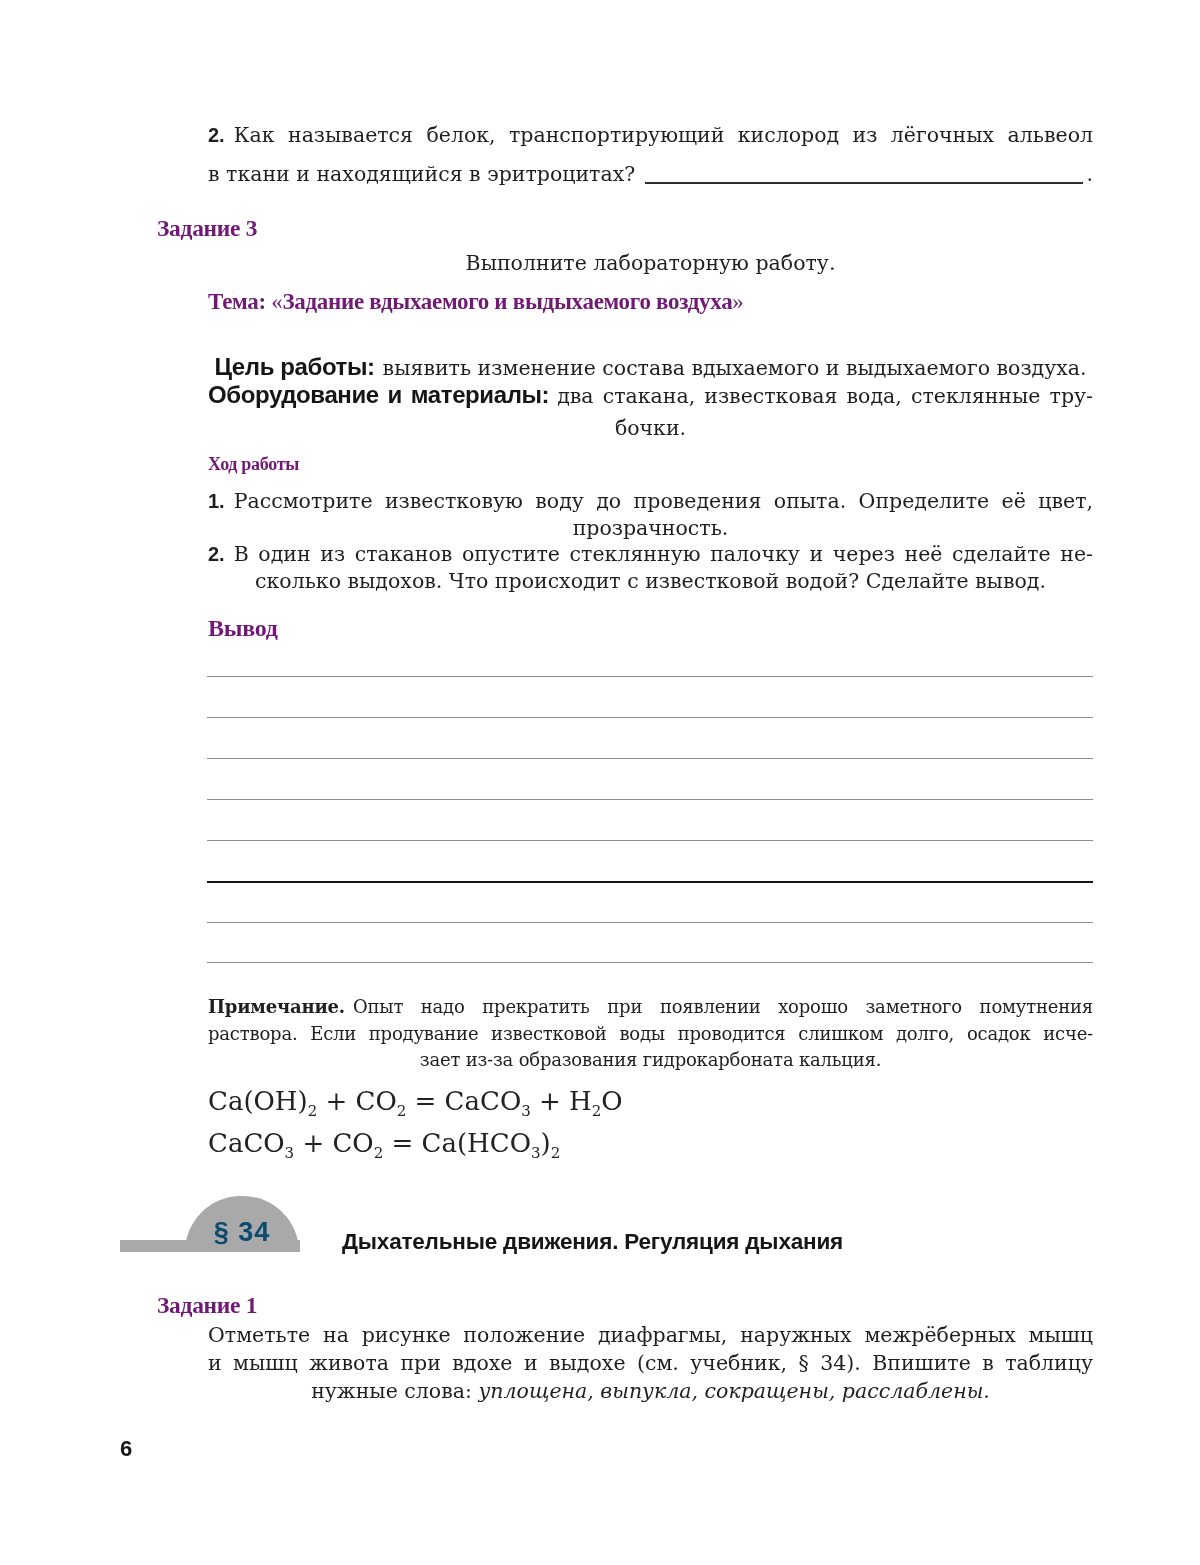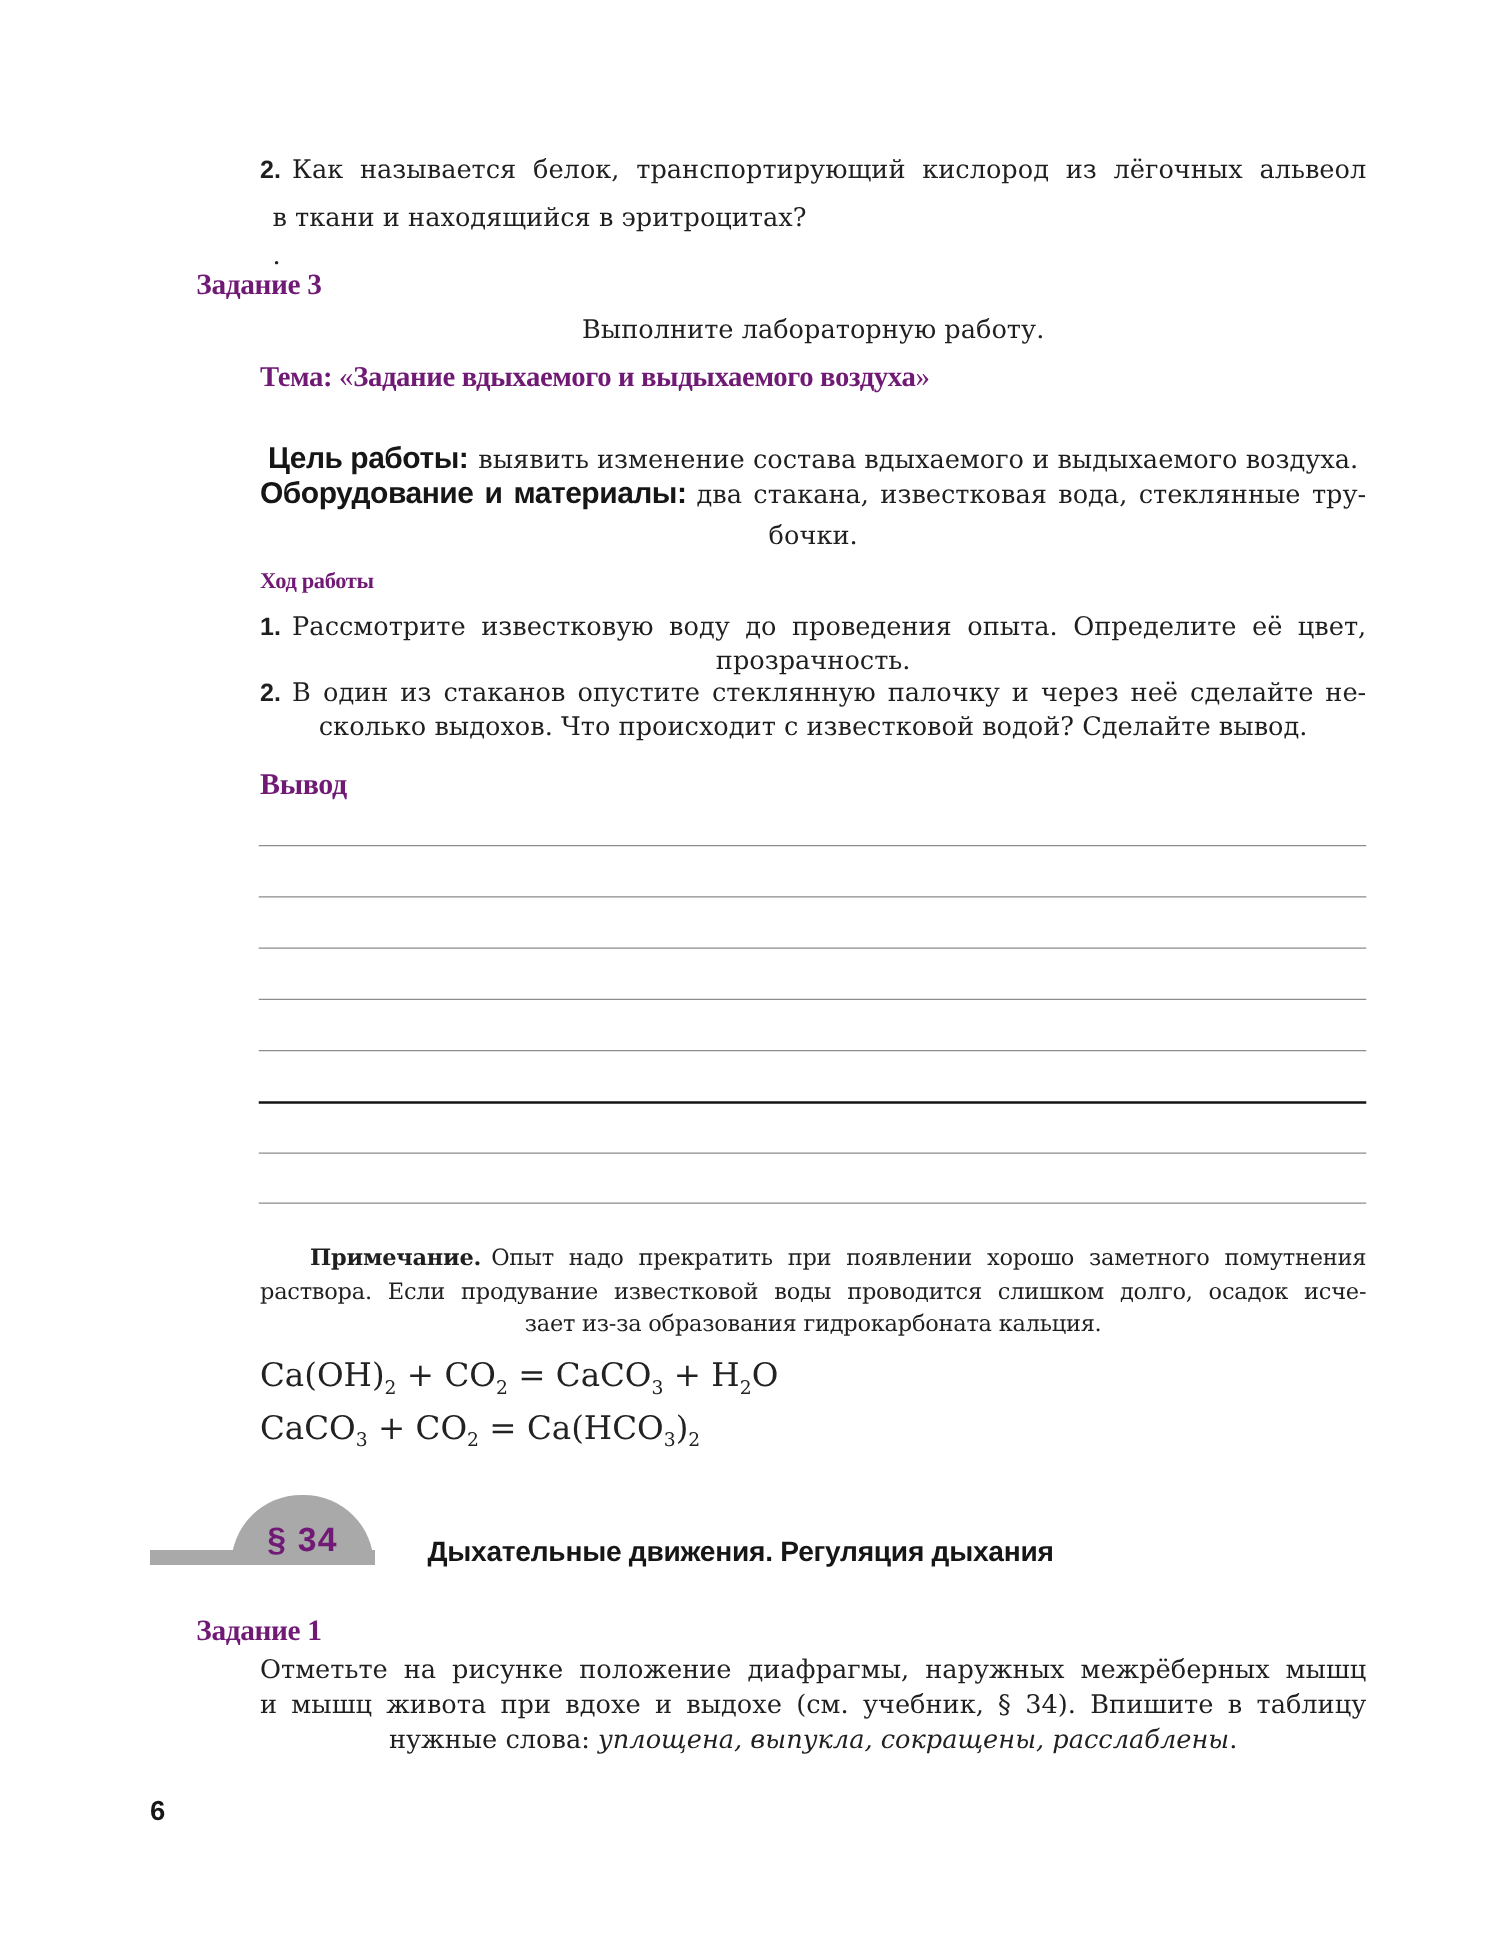--- a/index.html
+++ b/index.html
@@ -40,25 +40,24 @@
   .lbl{
     font-family:"Liberation Sans", sans-serif;
     font-weight:700;font-size:24px;
     letter-spacing:-0.4px;
     color:#161616;
     margin-right:8px;
   }
   .lbl-serif{
     font-weight:700;
     margin-right:8px;
-    margin-left:40px;
   }
   .quote{font-weight:400;}
   
-  .blankline{display:flex;align-items:baseline;flex-direction:column;}
+  .blankline{display:flex;align-items:baseline;}
   .fill{
     flex:1 1 auto;
     border-bottom:2px solid #2e2e2e;
     margin:0 3px 0 10px;
     position:relative;top:3px;
     height:2px;
   }
   
   .rule{
     position:absolute;
@@ -89,21 +88,21 @@
   }
   .badge-dome{
     position:absolute;left:185px;top:1196px;
     width:114px;height:56px;
     border-radius:58px 58px 0 0;
     display:flex;align-items:flex-end;justify-content:center;
   }
   .badge-num{
     font-family:"Liberation Sans", sans-serif;
     font-weight:700;font-size:27px;
-    color:#701a75;
+    color:#0c4a6e;
     padding-bottom:4px;
     letter-spacing:1px;
   }
   .section-title{
     position:absolute;left:342px;top:1229px;
     font-family:"Liberation Sans", sans-serif;
     font-weight:700;font-size:22.5px;
     color:#161616;letter-spacing:-0.2px;
   }
   .ital{font-style:italic;}

